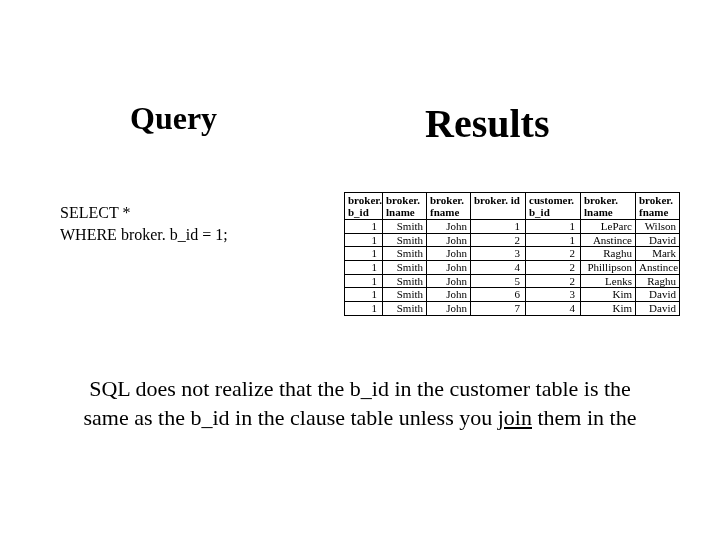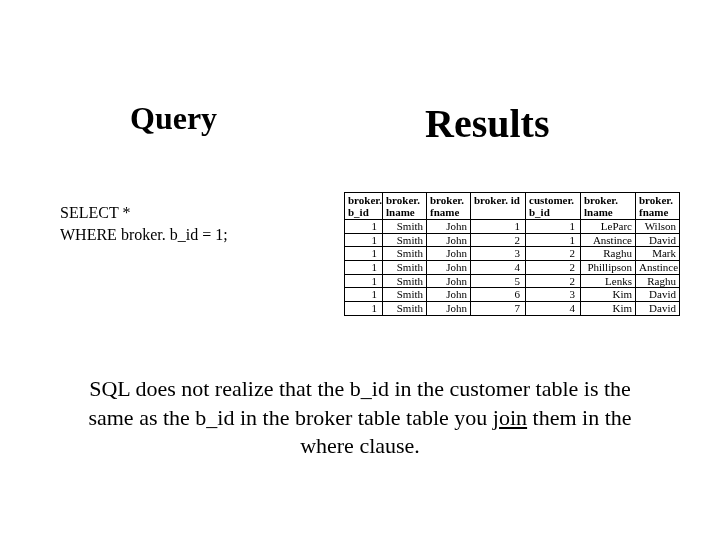--- a/index.html
+++ b/index.html
@@ -189,15 +189,14 @@
             </tr>
         </tbody>
       </table>
     </div>
 
   </div>
 </div>
 
 <div class="footer">
   <span>SQL does not realize that the b_id in the customer table is the</span><br>
-  <span>same as the b_id in the broker table table you </span><span class="underline">join</span><span> them in the</span><br>
-  <span>where clause.</span>
+  <span>same as the b_id in the clause table unless you </span><span class="underline">join</span><span> them in the</span><br>
 </div>
 
 </body></html>

